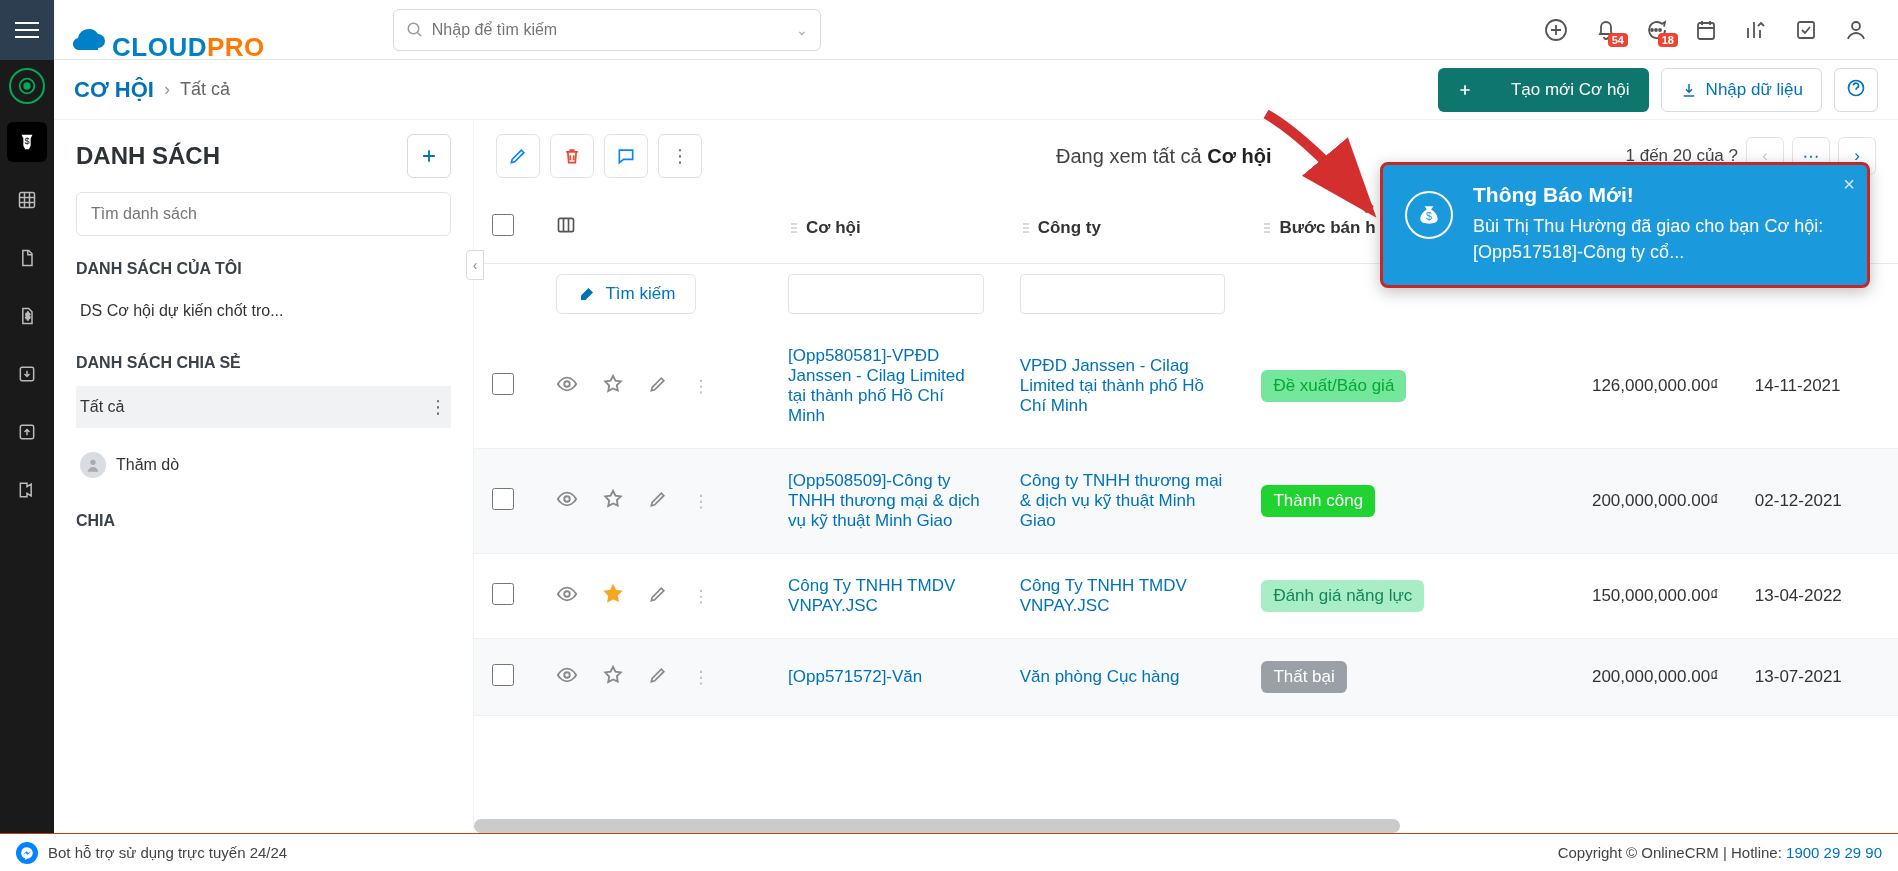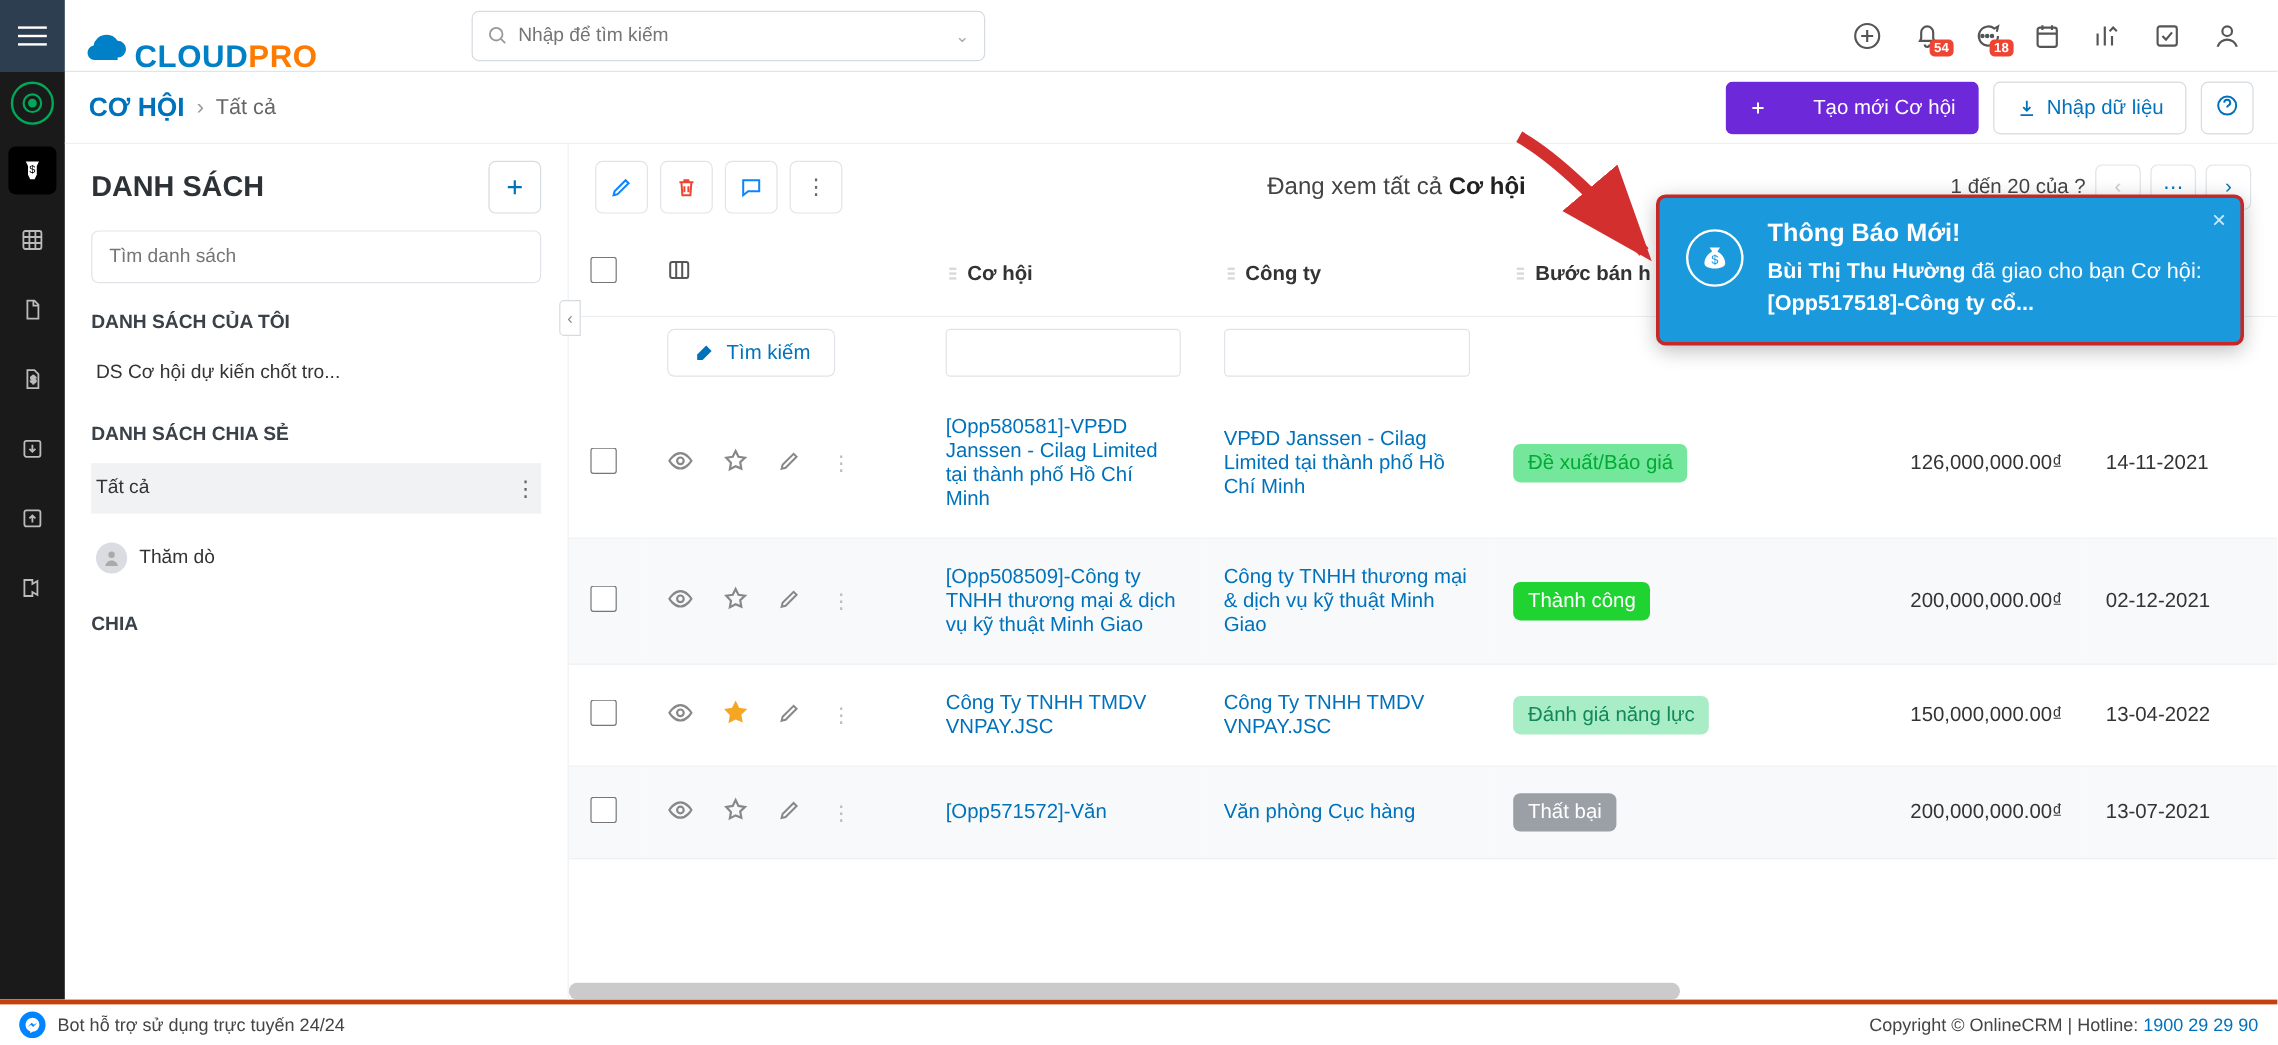--- a/index.html
+++ b/index.html
@@ -32,21 +32,21 @@
 
 .page { flex:1; display:flex; flex-direction:column; min-width:0; }
 
 
 .pagehead { display:flex; align-items:center; height:60px; padding:0 20px; gap:14px; border-bottom:1px solid #eef0f2; }
 .breadcrumb { display:flex; align-items:center; gap:10px; color:#666; font-size:18px; }
 .breadcrumb .title { color:#0072bc; font-weight:700; font-size:22px; }
 .breadcrumb .sep { color:#999; }
 .head-actions { margin-left:auto; display:flex; gap:12px; }
 .btn { height:44px; border-radius:6px; display:inline-flex; align-items:center; gap:8px; padding:0 18px; font-size:17px; cursor:pointer; border:1px solid transparent; white-space:nowrap; }
-.btn-primary { background:#6d28d9; color:#fff;gap:38px; }
+.btn-primary { background:#0f766e; color:#fff;gap:38px; }
 .btn-outline { background:#fff; border-color:#d6dbe0; color:#0072bc; }
 .btn-iconcircle { width:44px; padding:0; justify-content:center; border:1px solid #d6dbe0; background:#fff; color:#0072bc; border-radius:6px; }
 
 
 .content { flex:1; display:flex; min-height:0; position:relative; }
 
 .sidebar { width:420px; border-right:1px solid #eef0f2; padding:14px 22px; display:flex; flex-direction:column; gap:14px; }
 .sidebar-head { display:flex; align-items:center; }
 .sidebar-head h3 { font-size:24px; font-weight:700; color:#2c3236; }
 .add-btn { margin-left:auto; width:44px; height:44px; border:1px solid #d6dbe0; border-radius:6px; display:flex; align-items:center; justify-content:center; color:#0072bc; font-size:22px; cursor:pointer; }
@@ -99,28 +99,28 @@
 .filter-row .search-btn { height:40px; border:1px solid #e0e4e8; border-radius:6px; background:#fff; color:#0072bc; padding:0 20px; font-size:17px; display:inline-flex; align-items:center; gap:8px; cursor:pointer; }
 .icon-eraser { color:#0072bc; }
 .colpicker { font-size:18px; color:#444; cursor:pointer; }
 
 
 .toast { position:absolute; right:28px; top:-30px; width:490px; background:#1b99dd; color:#fff; border-radius:8px; border:3px solid #c62828; padding:18px 20px 20px 90px; box-shadow:0 4px 16px rgba(0,0,0,.25); z-index:50; }
 .toast .close { position:absolute; top:8px; right:12px; color:#cfeaf8; font-size:20px; cursor:pointer; }
 .toast .circle { position:absolute; left:22px; top:26px; width:48px; height:48px; border-radius:50%; border:2.5px solid #fff; display:flex; align-items:center; justify-content:center; font-size:22px; }
 .toast h4 { font-size:21px; font-weight:700; margin-bottom:6px; }
 .toast p { font-size:18px; line-height:1.45; }
-.toast b { font-weight:700;margin-top:48px; }
+.toast b { font-weight:400;margin-top:48px; }
 
 
 .arrow { position:absolute; right:510px; top:-90px; width:130px; height:130px; z-index:60; pointer-events:none; }
 .arrow svg { width:100%; height:100%; }
 
 
-.footer { height:38px; border-top:4px solid #c2410c; display:flex; align-items:center; padding:0 16px; font-size:15px; color:#444; background:#fff; }
+.footer { height:38px; border-top:1px solid #c2410c; display:flex; align-items:center; padding:0 16px; font-size:15px; color:#444; background:#fff; }
 .footer .fb { width:22px; height:22px; border-radius:50%; background:#0084ff; margin-right:10px; display:flex; align-items:center; justify-content:center; }
 .footer .right { margin-left:auto; }
 .footer a { color:#0072bc; text-decoration:none; }
 
 input[type=checkbox]{ width:22px; height:22px; border-radius:6px; accent-color:#0072bc; }
 .chkcell input[type=checkbox]{ border:1px solid #cfd4d9; }
 .hscroll { position:absolute; bottom:0; left:0; width:65%; height:14px; background:rgba(160,160,160,.55); border-radius:7px; }
 </style>
 </head>
 <body>

